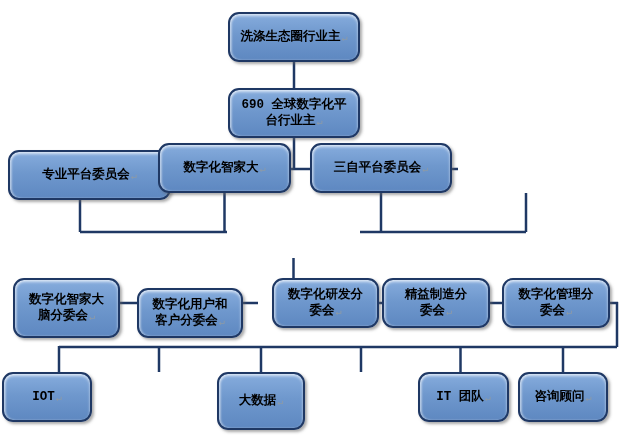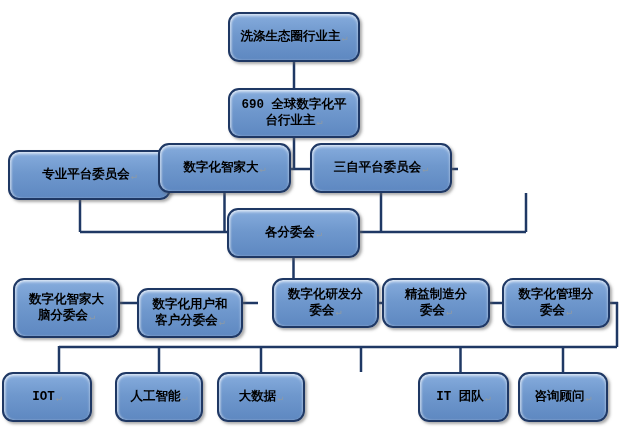--- a/index.html
+++ b/index.html
@@ -76,23 +76,20 @@
 
   <div class="node" style="left:158px;top:143px;width:133px;height:50px">
     <div class="txt"><span class="lbl">数字化智家大</span><span class="rmark">↵</span></div>
   </div>
 
   <div class="node" style="left:310px;top:143px;width:142px;height:50px">
     <div class="txt"><span class="lbl">三自平台委员会</span><span class="rmark">↵</span></div>
   </div>
 
 
-  <div class="node" style="left:227px;top:208px;width:133px;height:50px">
-    <div class="txt"><span class="lbl">各分委会</span><span class="rmark">↵</span></div>
-  </div>
 
   <div class="node" style="left:13px;top:278px;width:107px;height:60px">
     <div class="txt"><span class="lbl">数字化智家大
 脑分委会</span><span class="rmark">↵</span></div>
   </div>
 
   <div class="node" style="left:137px;top:288px;width:106px;height:50px">
     <div class="txt"><span class="lbl">数字化用户和
 客户分委会</span><span class="rmark">↵</span></div>
   </div>
@@ -109,25 +106,22 @@
 
   <div class="node" style="left:502px;top:278px;width:108px;height:50px">
     <div class="txt"><span class="lbl">数字化管理分
 委会</span><span class="rmark">↵</span></div>
   </div>
 
   <div class="node" style="left:2px;top:372px;width:90px;height:50px">
     <div class="txt"><span class="lbl">IOT</span><span class="rmark">↵</span></div>
   </div>
 
-  <div class="node" style="left:115px;top:372px;width:88px;height:50px">
-    <div class="txt"><span class="lbl">人工智能</span><span class="rmark">↵</span></div>
-  </div>
 
-  <div class="node" style="left:217px;top:372px;width:88px;height:50px">
+  <div class="node" style="left:217px;top:372px;width:88px;height:58px">
     <div class="txt"><span class="lbl">大数据</span><span class="rmark">↵</span></div>
   </div>
 
 
   <div class="node" style="left:418px;top:372px;width:91px;height:50px">
     <div class="txt"><span class="lbl">IT 团队</span><span class="rmark">↵</span></div>
   </div>
 
   <div class="node" style="left:518px;top:372px;width:90px;height:50px">
     <div class="txt"><span class="lbl">咨询顾问</span><span class="rmark">↵</span></div>

